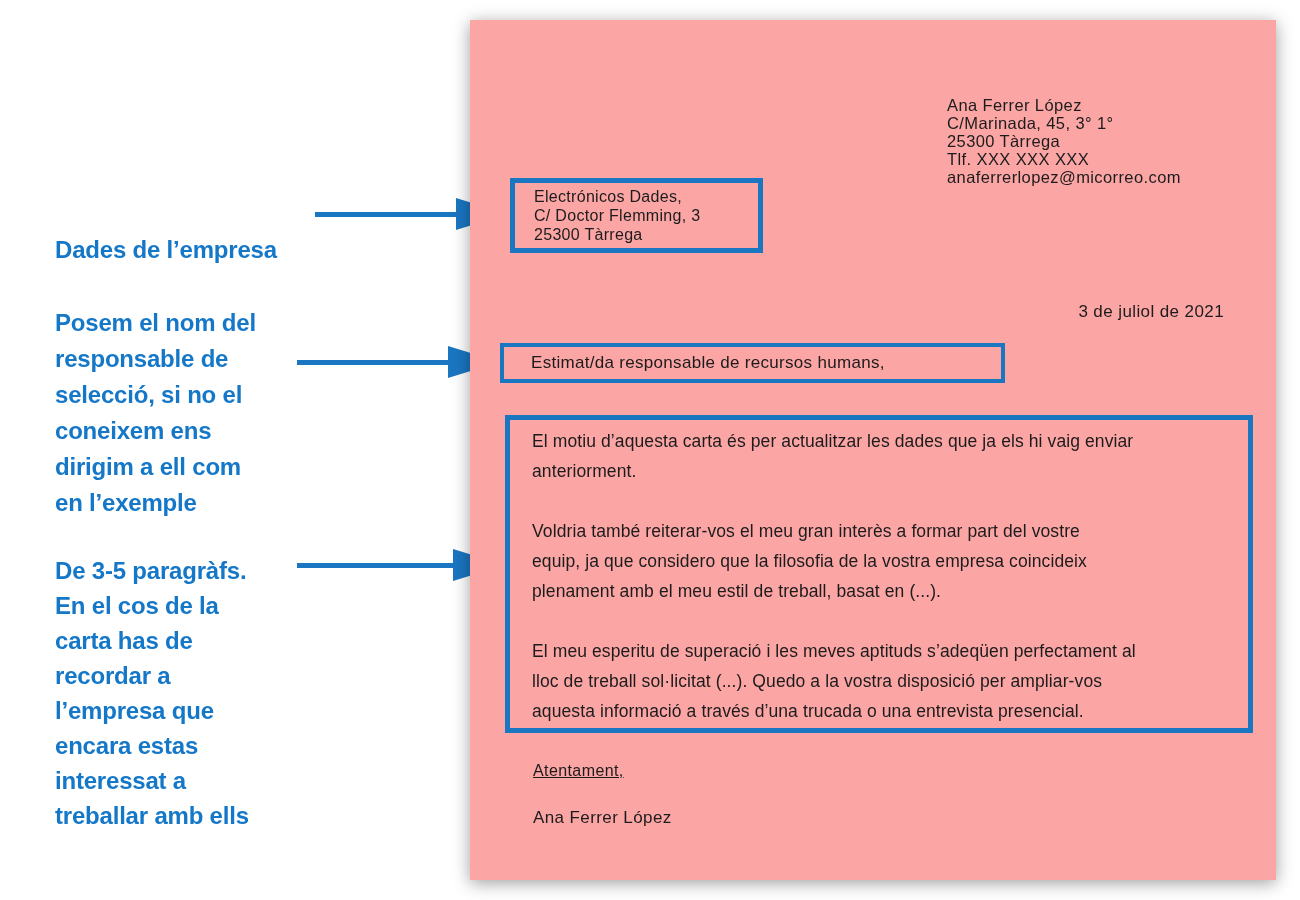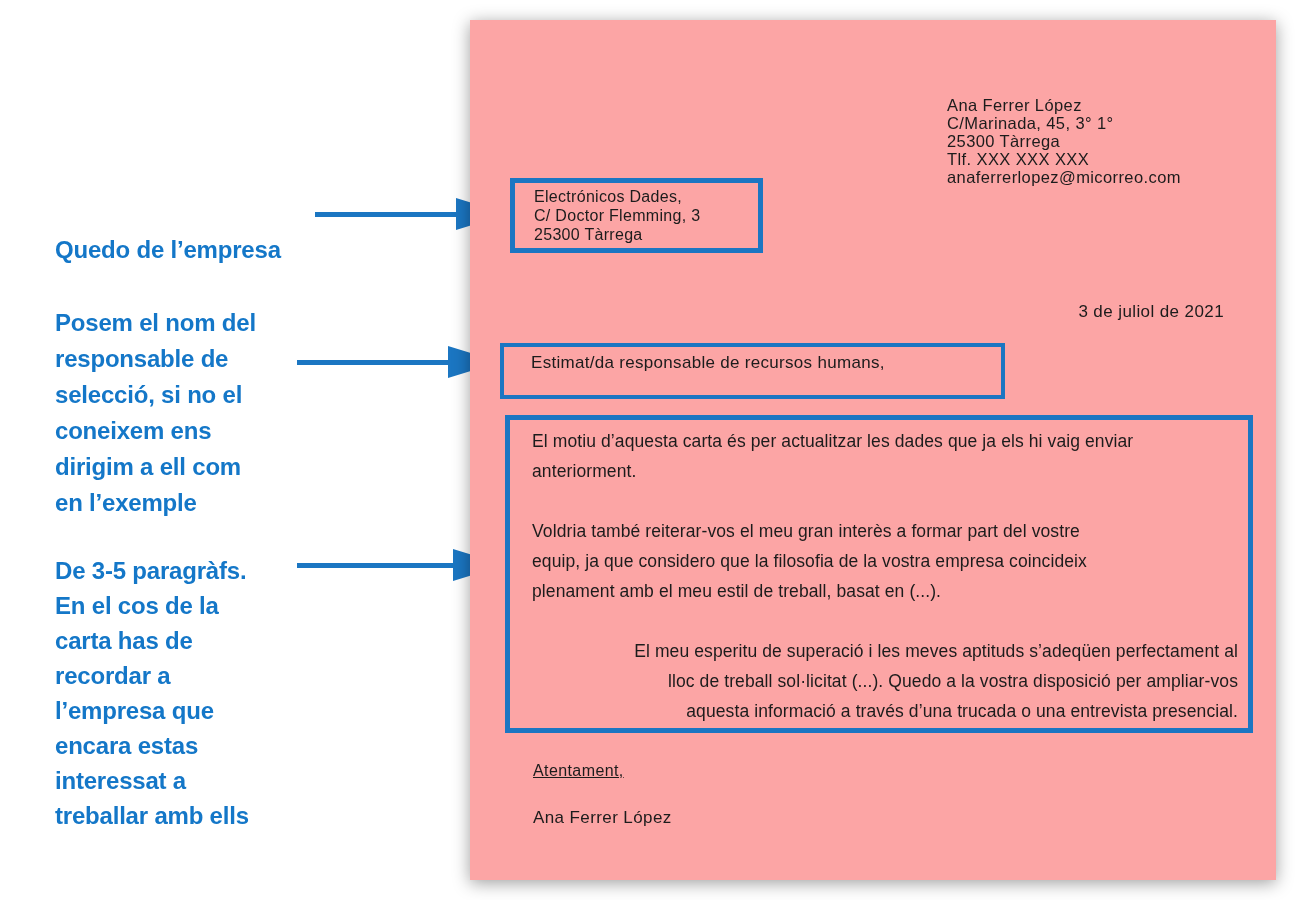--- a/index.html
+++ b/index.html
@@ -75,63 +75,63 @@
   }
   .date{
     position:absolute;
     right:52px;top:282px;
     font-size:17px;
     letter-spacing:0.4px;
   }
   .salutation-box{
     position:absolute;
     left:30px;top:323px;
-    width:505px;height:56px;
+    width:505px;height:40px;
     border:4px solid var(--blue-shape);
     padding-left:27px;
     font-size:17px;
     line-height:31px;
     letter-spacing:0.3px;
   }
   .body-box{
     position:absolute;
     left:35px;top:395px;
     width:748px;height:318px;
     border:5px solid var(--blue-shape);
     padding:6px 10px 0 22px;
     font-size:17.5px;
     line-height:30px;
     letter-spacing:0.1px;
   }
   .body-box p{
     white-space:pre-line;
     margin:0 0 30px 0;
   }
-  .body-box p:last-child{margin-bottom:0;text-align:right;}
+  .body-box p:last-child{margin-bottom:0;}
   .closing{
     position:absolute;
     left:63px;top:742px;
     font-size:16px;
     letter-spacing:0.4px;
     text-decoration:underline;
   }
   .signature{
     position:absolute;
     left:63px;top:788px;
     font-size:17px;
     letter-spacing:0.4px;
   }
 </style>
 </head>
 <body>
 
 <div class="canvas">
 
   <div class="note note-1">
-    <span>Quedo de l’empresa</span>
+    <span>Dades de l’empresa</span>
   </div>
 
   <div class="note note-2">
     <span>Posem el nom del
 responsable de
 selecció, si no el
 coneixem ens
 dirigim a ell com
 en l’exemple</span>
   </div>

